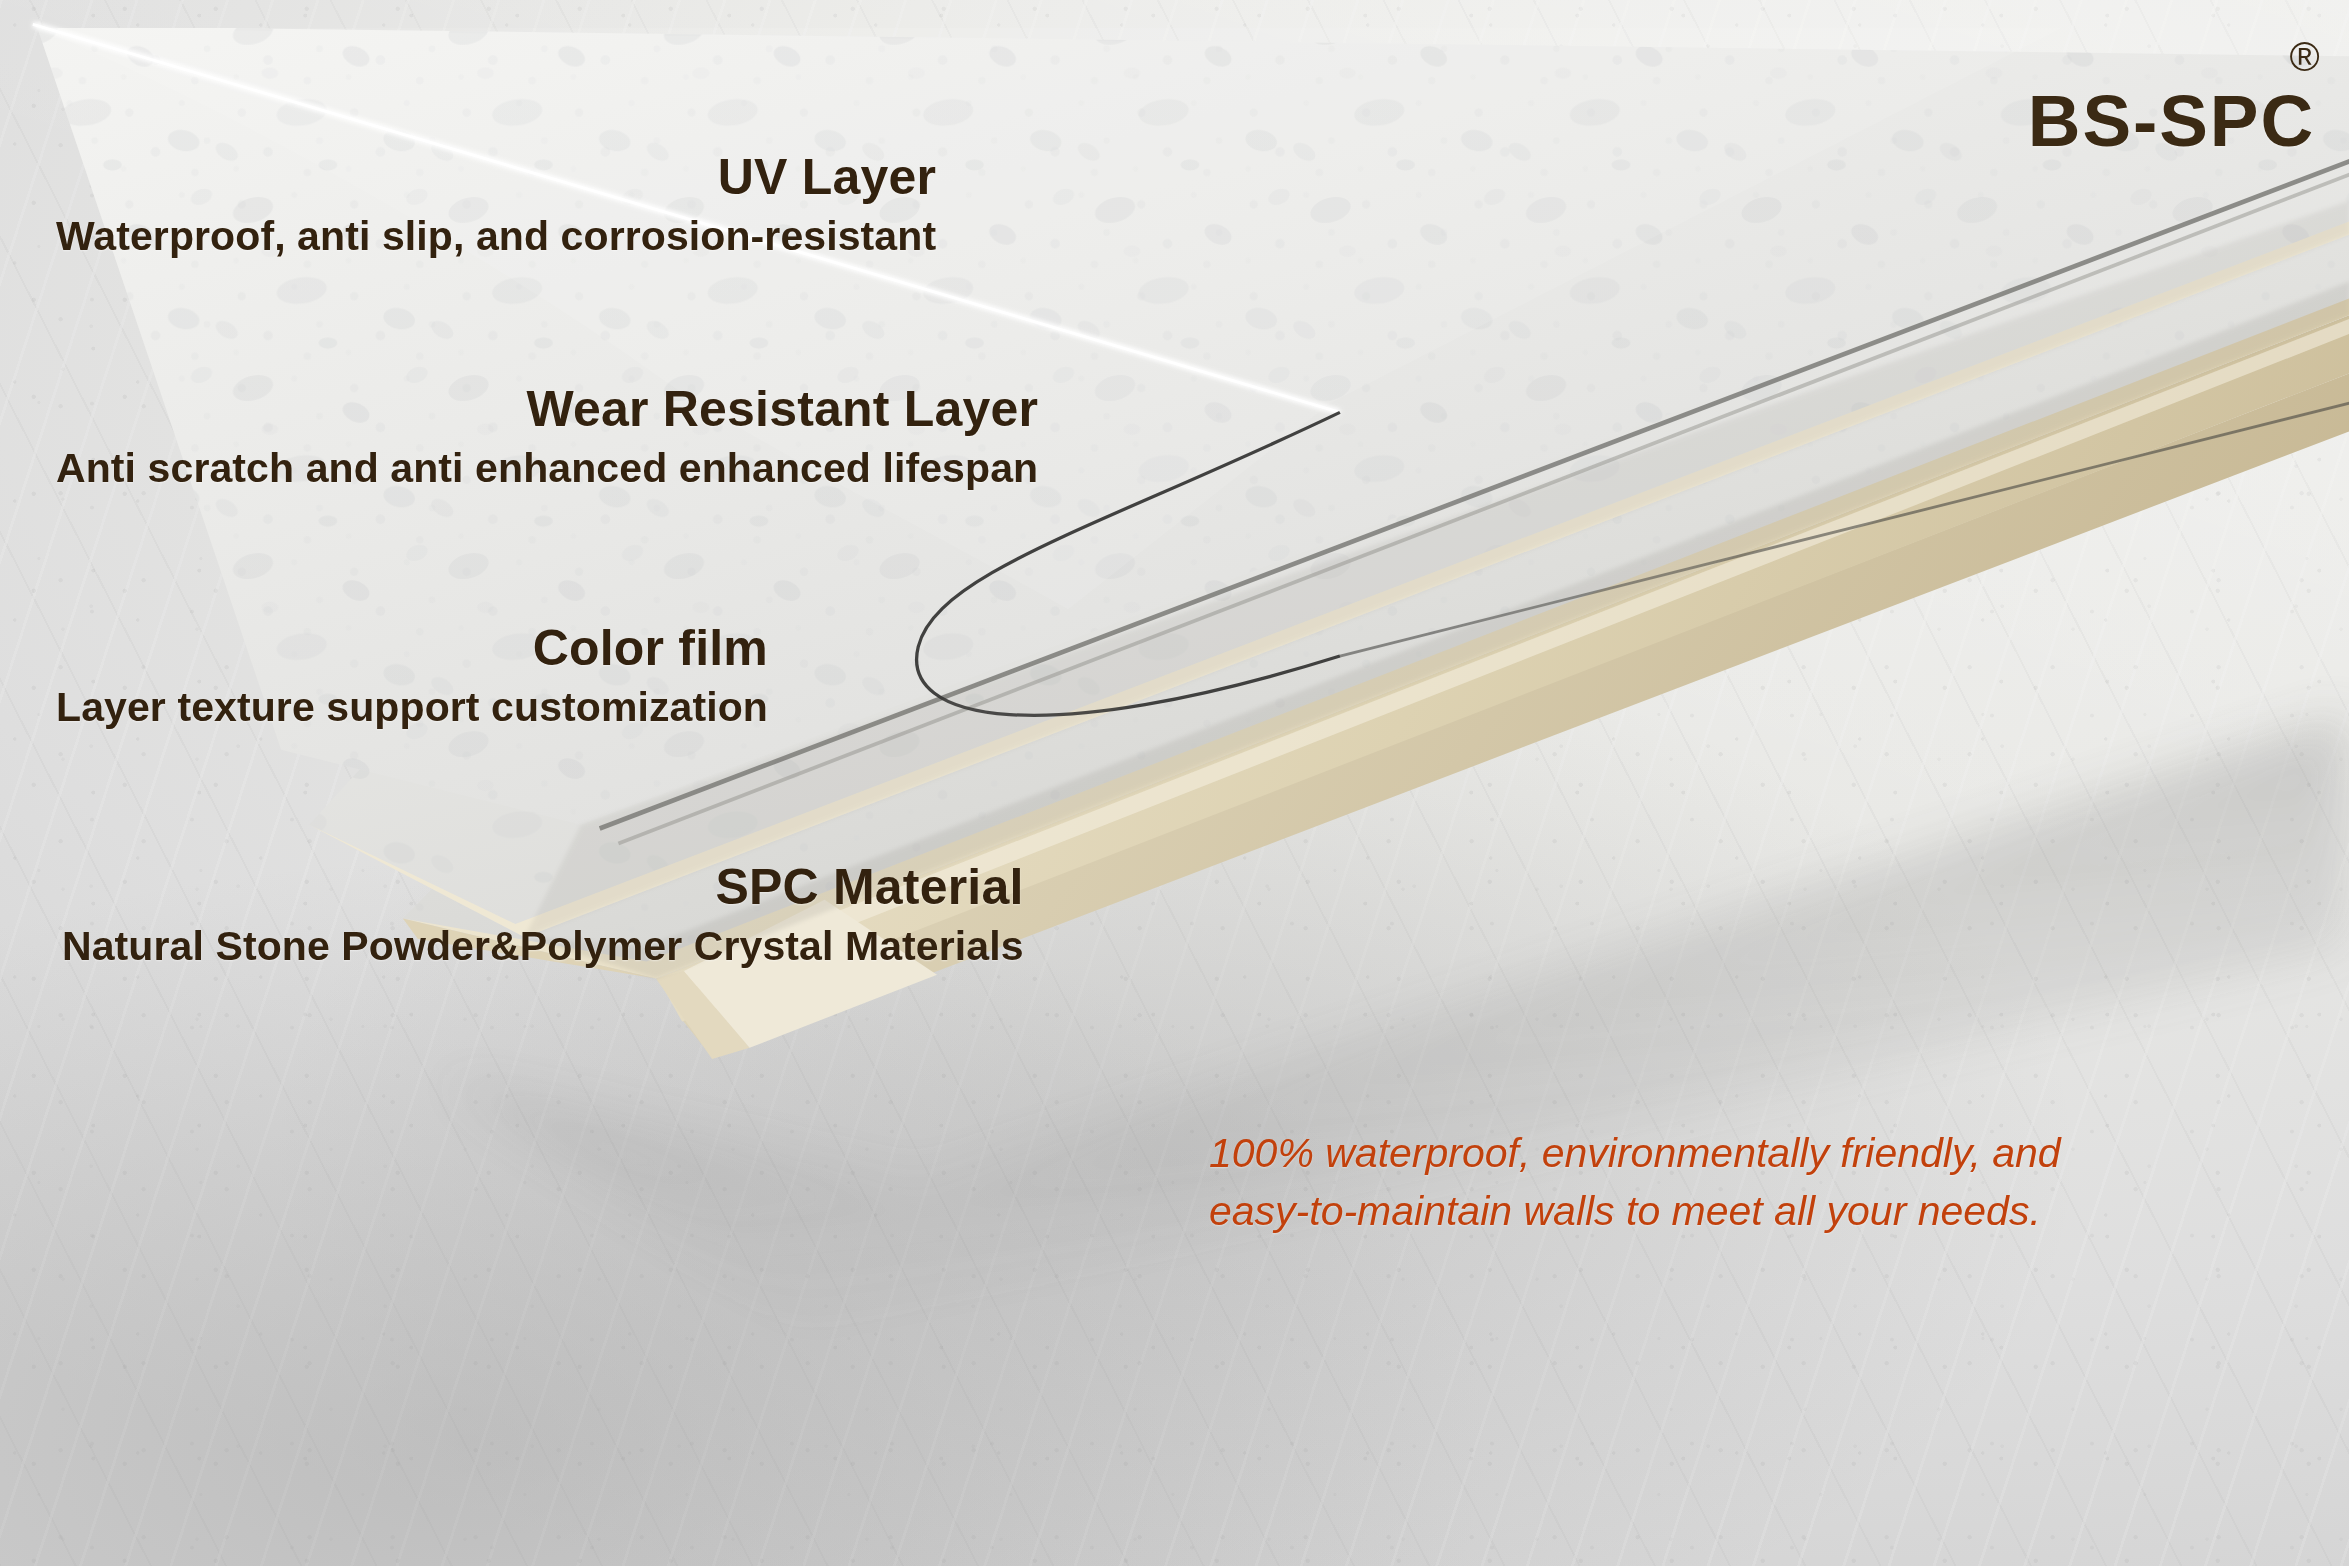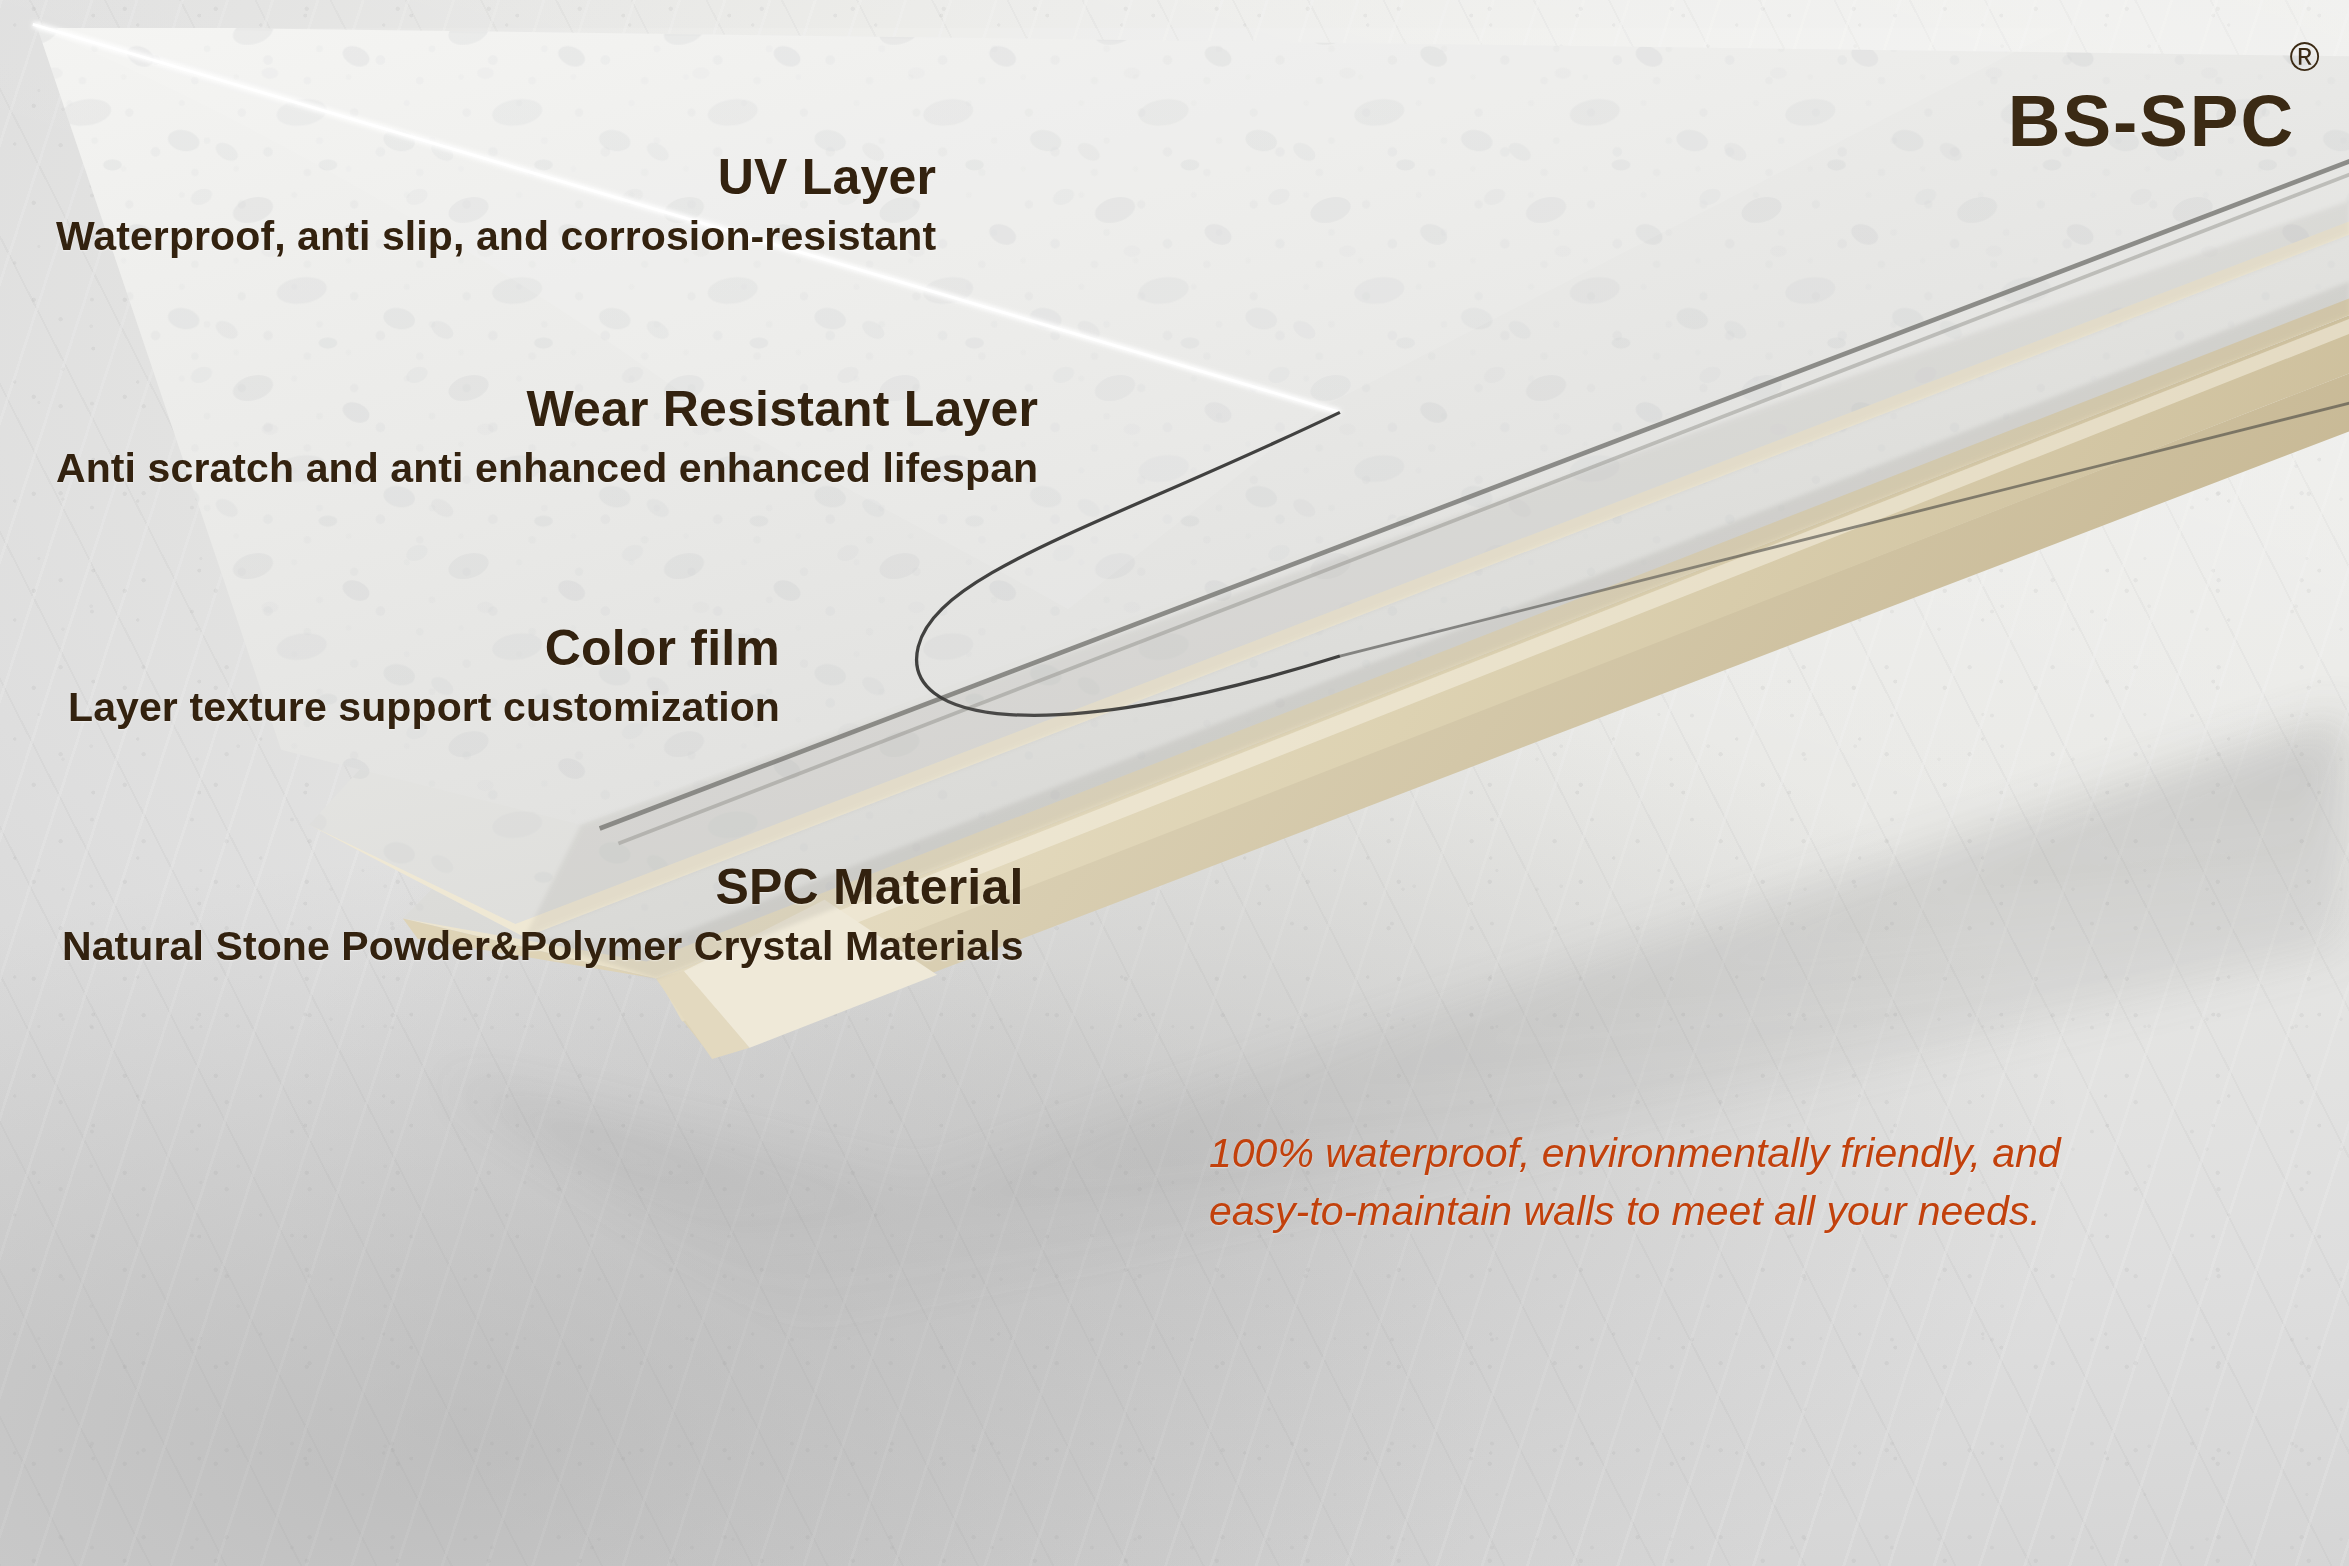--- a/index.html
+++ b/index.html
@@ -83,21 +83,21 @@
   }
   .label .sub{
     display:block;
     font-size:41px;
     font-weight:bold;
     letter-spacing:0.1px;
   }
 
   #lbl-uv   { left:56px; top:152px; }
   #lbl-wear { left:56px; top:384px; }
-  #lbl-film { left:68px; top:623px; }
+  #lbl-film { left:56px; top:623px; }
   #lbl-spc  { left:62px; top:862px; }
 
   
   #brand{
     position:absolute;
     right:19px;
     top:37px;
     text-align:right;
     color:#3b2a14;
     white-space:nowrap;
@@ -109,21 +109,21 @@
     margin-right:11.2px;
     margin-bottom:5.6px;
     font-weight:normal;
   }
   #brand .mark{
     display:block;
     font-size:73px;
     font-weight:bold;
     letter-spacing:1.9px;
     line-height:1;
-    margin-right:36px;
+    margin-right:16px;
     text-shadow:0 0.9px 2.8px rgba(255,255,255,.4);
   }
 
   
   #tagline{
     position:absolute;
     left:1209px;
     top:1124px;
     width:1068px;
     color:#c2410c;

